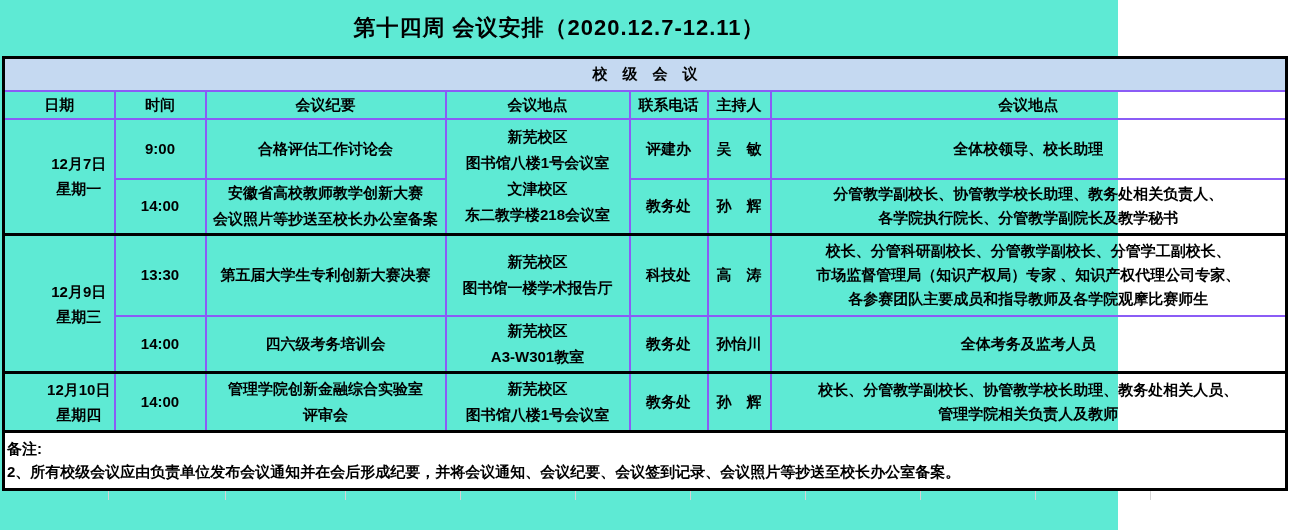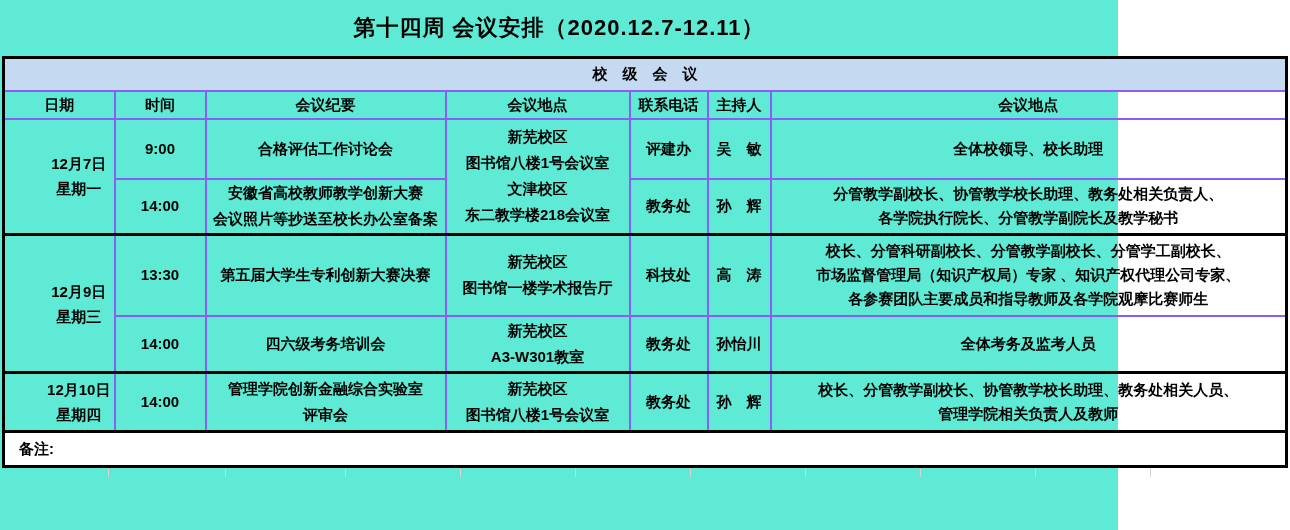--- a/index.html
+++ b/index.html
@@ -51,21 +51,21 @@
   td.loc-cell div, td.topic-cell div { line-height: 26px; }
   td.part-cell div { line-height: 24px; }
   td.date-cell div { line-height: 25px; padding-left: 39px; }
 
   .notes {
     margin-left: 2px;
     width: 1286px;
     border-left: 3px solid #000;
     border-right: 3px solid #000;
     border-bottom: 3px solid #000;
-    padding: 4px 6px 5px 14px;
+    padding: 4px 6px 5px 2px;
     font-size: 15px;
     line-height: 23px;
     background: #fff;
   }
 
   .grid-strip { position: relative; height: 9px; width: 1290px; }
   .grid-strip i {
     position: absolute; top: 0; bottom: 0; width: 1px;
     background: #d4d4d4;
   }
@@ -193,20 +193,21 @@
         <td class="part-cell">
           <div>校长、分管教学副校长、协管教学校长助理、教务处相关人员、</div>
           <div>管理学院相关负责人及教师</div>
         </td>
       </tr>
     </tbody>
   </table>
 
   <div class="notes">
     <div>备注:</div>
+    <div>2、所有校级会议应由负责单位发布会议通知并在会后形成纪要，并将会议通知、会议纪要、会议签到记录、会议照片等抄送至校长办公室备案。</div>
   </div>
 
   <div class="grid-strip">
     <i style="left:108px"></i>
       <i style="left:225px"></i>
       <i style="left:345px"></i>
     <i style="left:460px"></i>
       <i style="left:575px"></i>
       <i style="left:690px"></i>
     <i style="left:805px"></i>

